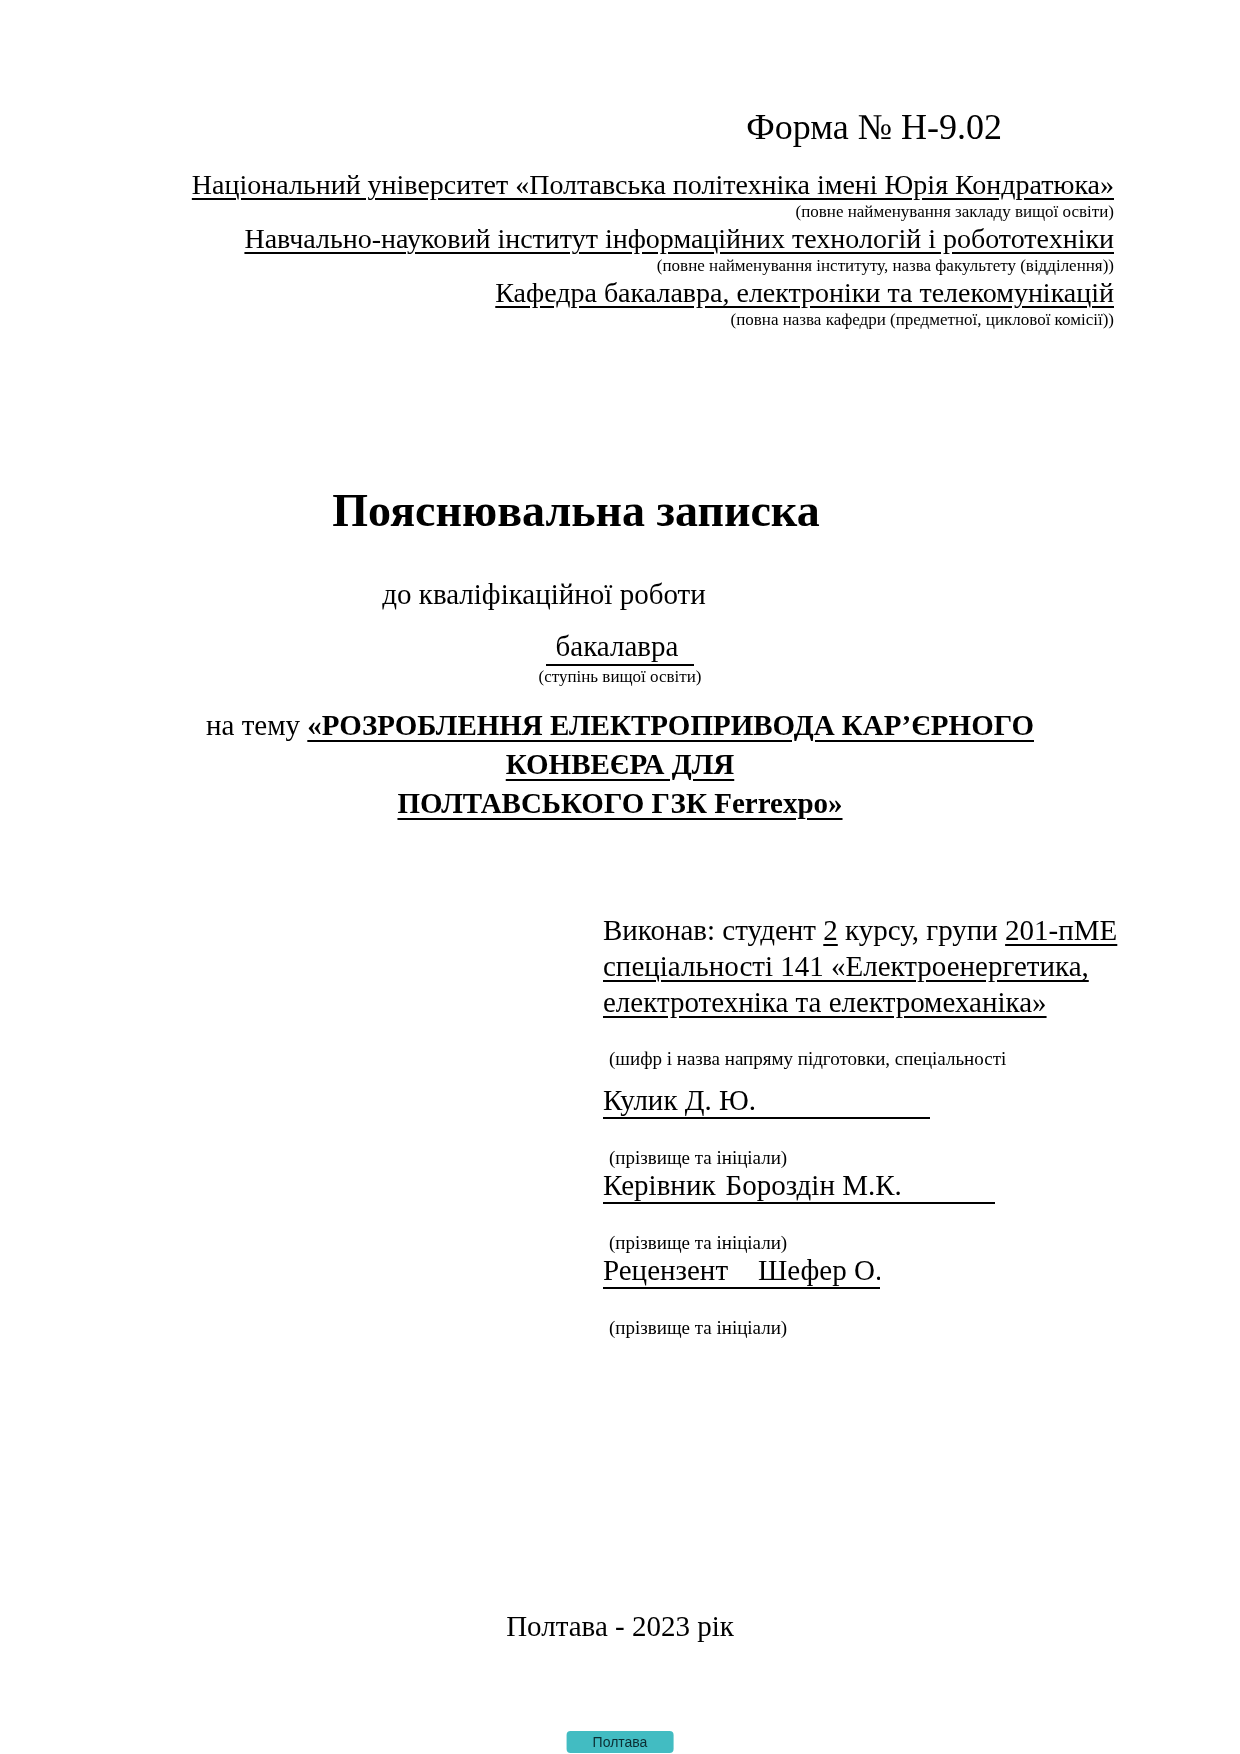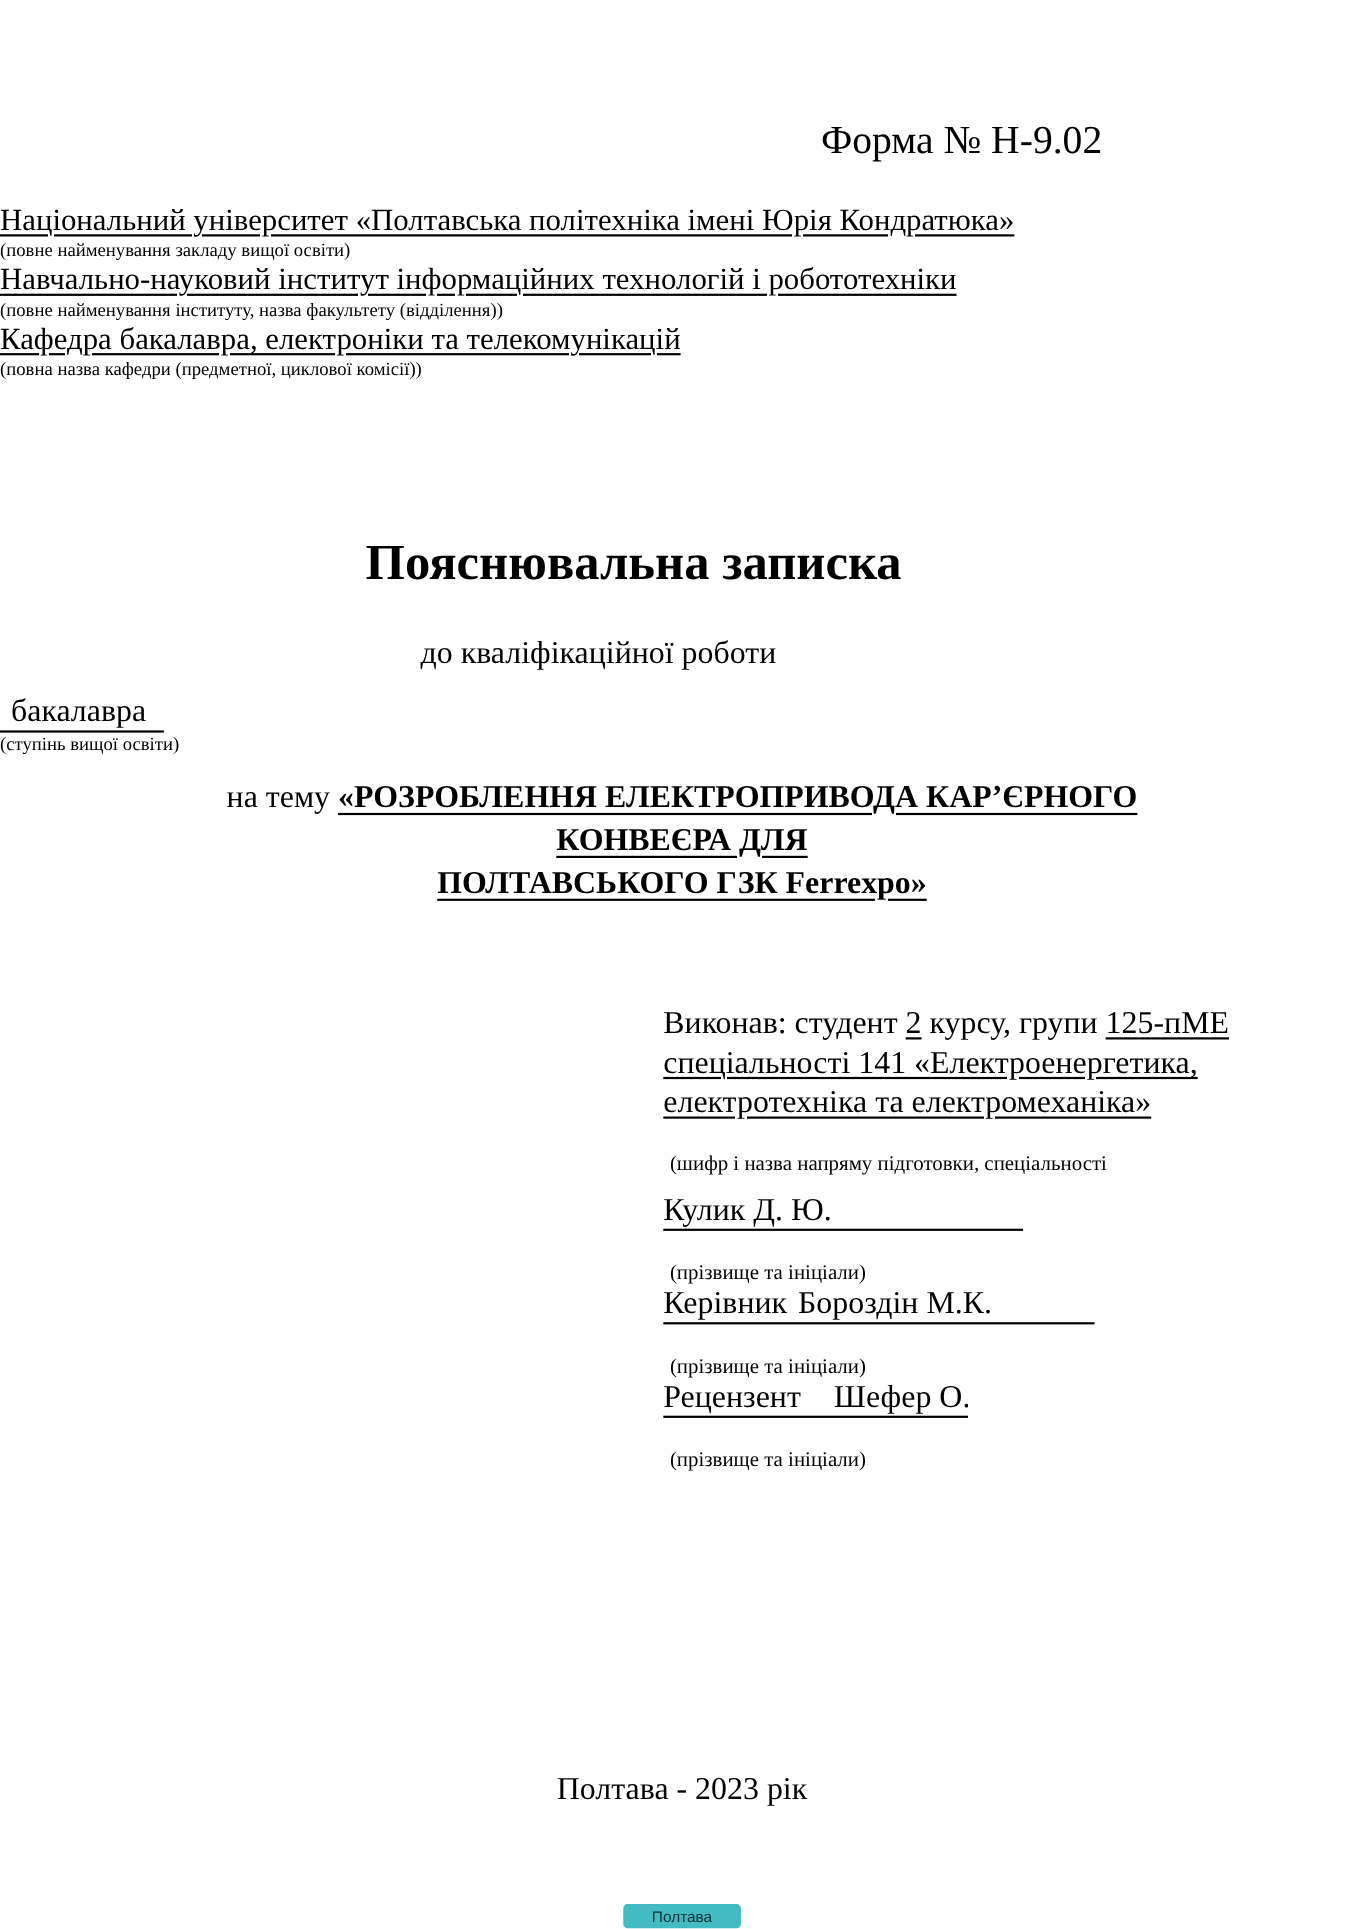--- a/index.html
+++ b/index.html
@@ -10,22 +10,21 @@
     color:#000000;
     font-family:"Liberation Serif","DejaVu Serif",serif;
     overflow:hidden;
   }
   .form-number{
     position:absolute;top:106px;right:238px;
     font-size:36px;
   }
   .header{
     position:absolute;top:168px;left:0;width:1114px;
-    text-align:left;
-    margin-top:16px;
+    text-align:right;
   }
   .h-line{
     font-size:28px;line-height:34px;
     text-decoration:underline;
     text-decoration-thickness:2px;
     text-underline-offset:4px;
   }
   .cap{
     font-size:17px;line-height:20px;
   }
@@ -33,21 +32,21 @@
     position:absolute;top:484px;left:0;width:1152px;
     text-align:center;
     font-size:46px;font-weight:bold;
   }
   .subtitle{
     position:absolute;top:578px;left:0;width:1088px;
     text-align:center;font-size:29px;
   }
   .degree-wrap{
     position:absolute;top:630px;left:0;width:1240px;
-    text-align:left;
+    text-align:center;
   }
   .degree-text{
     display:inline-block;
     font-size:29px;line-height:33px;
     border-bottom:2px solid #000;
     padding:0 16px 1px 10px;
   }
   .degree-cap{
     font-size:17px;line-height:21px;
   }
@@ -125,21 +124,21 @@
     <span class="degree-text">бакалавра</span>
     <div class="degree-cap">(ступінь вищої освіти)</div>
   </div>
 
   <div class="theme">
     <span>на тему </span><span class="bold-u">«РОЗРОБЛЕННЯ ЕЛЕКТРОПРИВОДА КАР’ЄРНОГО КОНВЕЄРА ДЛЯ</span><br>
     <span class="bold-u">ПОЛТАВСЬКОГО ГЗК Ferrexpo»</span>
   </div>
 
   <div class="executor">
-    <div><span>Виконав: студент </span><span class="u">2</span><span> курсу, групи </span><span class="u">125-пМЕ</span></div>
+    <div><span>Виконав: студент </span><span class="u">2</span><span> курсу, групи </span><span class="u">201-пМЕ</span></div>
     <div class="u">спеціальності 141 «Електроенергетика,</div>
     <div class="u">електротехніка та електромеханіка»</div>
     <div class="exec-cap">(шифр і назва напряму підготовки, спеціальності</div>
 
     <div class="sig sig-student"><span>Кулик Д. Ю.</span></div>
     <div class="exec-cap">(прізвище та ініціали)</div>
 
     <div class="sig sig-supervisor"><span>Керівник</span><span class="name-gap-sm">Бороздін М.К.</span></div>
     <div class="exec-cap">(прізвище та ініціали)</div>
 

